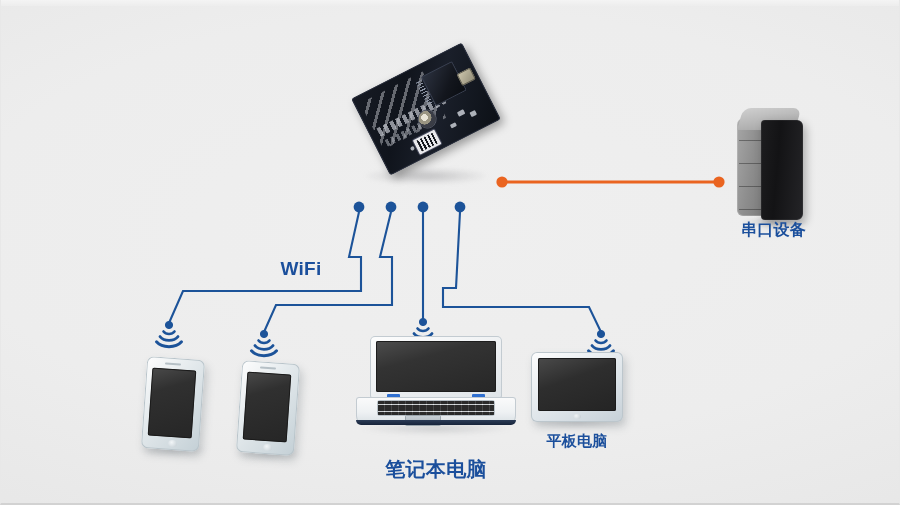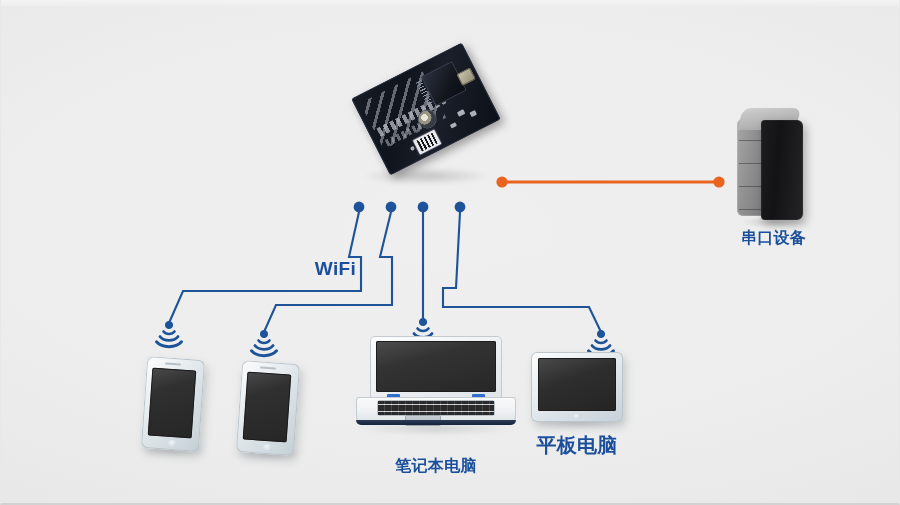--- a/index.html
+++ b/index.html
@@ -203,24 +203,24 @@
     background:linear-gradient(160deg,#4a4a4a,#2e2e2e 40%,#242424);
     box-shadow:inset 0 0 0 1px #1b1b1b;
   }
   .tb-home{
     position:absolute;left:42px;bottom:3px;width:8px;height:5px;border-radius:50%;
     background:radial-gradient(circle at 40% 35%,#f0f4f6,#c0cad0);
   }
 
   
   .cap-phones{left:0;top:434px;width:415px;font-size:18px;}
-  .cap-laptop{left:340px;top:456px;width:190px;font-size:16px;}
-  .cap-tablet{left:505px;top:432px;width:142px;font-size:20px;}
-  .cap-serial{left:690px;top:228px;width:165px;font-size:16px;}
-  .cap-wifi{left:245px;top:258px;width:110px;font-size:19px;text-align:right;}
+  .cap-laptop{left:340px;top:456px;width:190px;font-size:20px;}
+  .cap-tablet{left:505px;top:432px;width:142px;font-size:15px;}
+  .cap-serial{left:690px;top:220px;width:165px;font-size:16px;}
+  .cap-wifi{left:245px;top:258px;width:110px;font-size:19px;text-align:center;}
   .cap-serialline{
     left:500px;top:146px;width:220px;font-size:17px;color:#ea6420;font-weight:bold;text-align:center;
   }
 </style>
 </head>
 <body>
 
 <div id="stage">
 
   <svg class="lines" viewBox="0 0 900 505" xmlns="http://www.w3.org/2000/svg">

